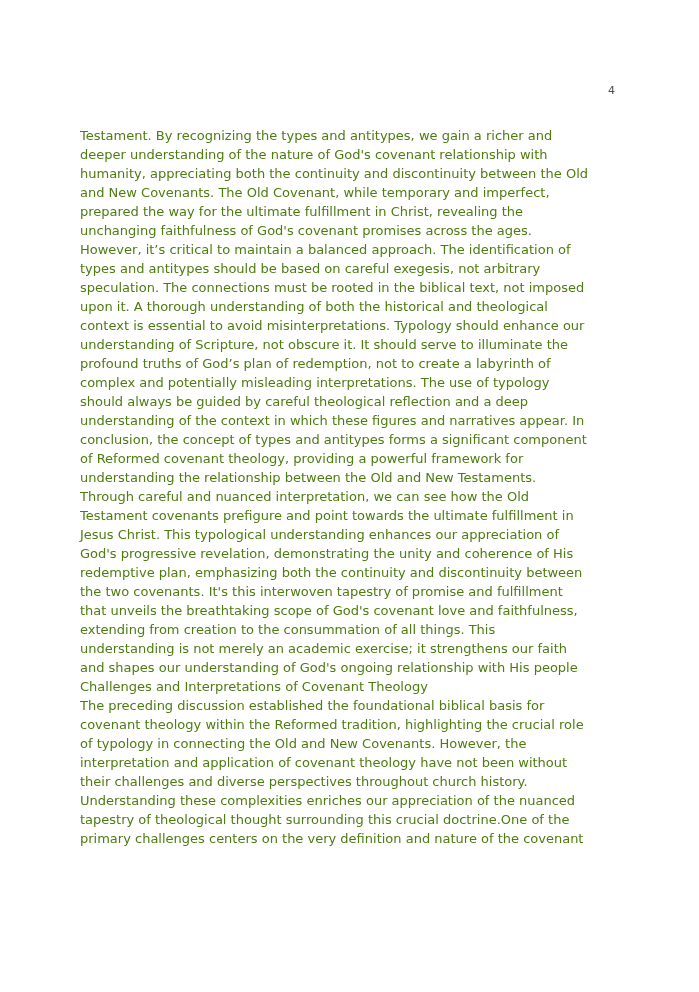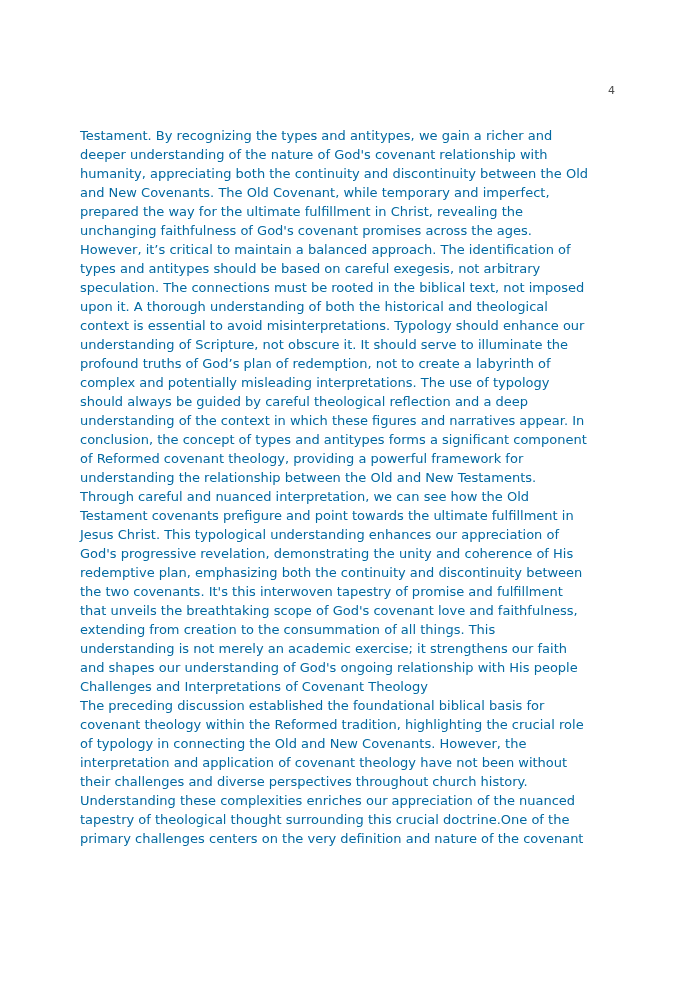--- a/index.html
+++ b/index.html
@@ -24,21 +24,21 @@
     color: #4d4d4d;
     text-align: right;
   }
   .body-text {
     position: absolute;
     left: 80px;
     top: 126px;
     width: 552px;
     font-size: 13px;
     line-height: 19px;
-    color: #0369a1;
+    color: #4d7c0f;
     white-space: pre-line;
     letter-spacing: 0px;
   }
 </style>
 </head>
 <body>
 
 <div class="page">
   <div class="page-number">4</div>
   <div class="body-text">Testament. By recognizing the types and antitypes, we gain a richer and

